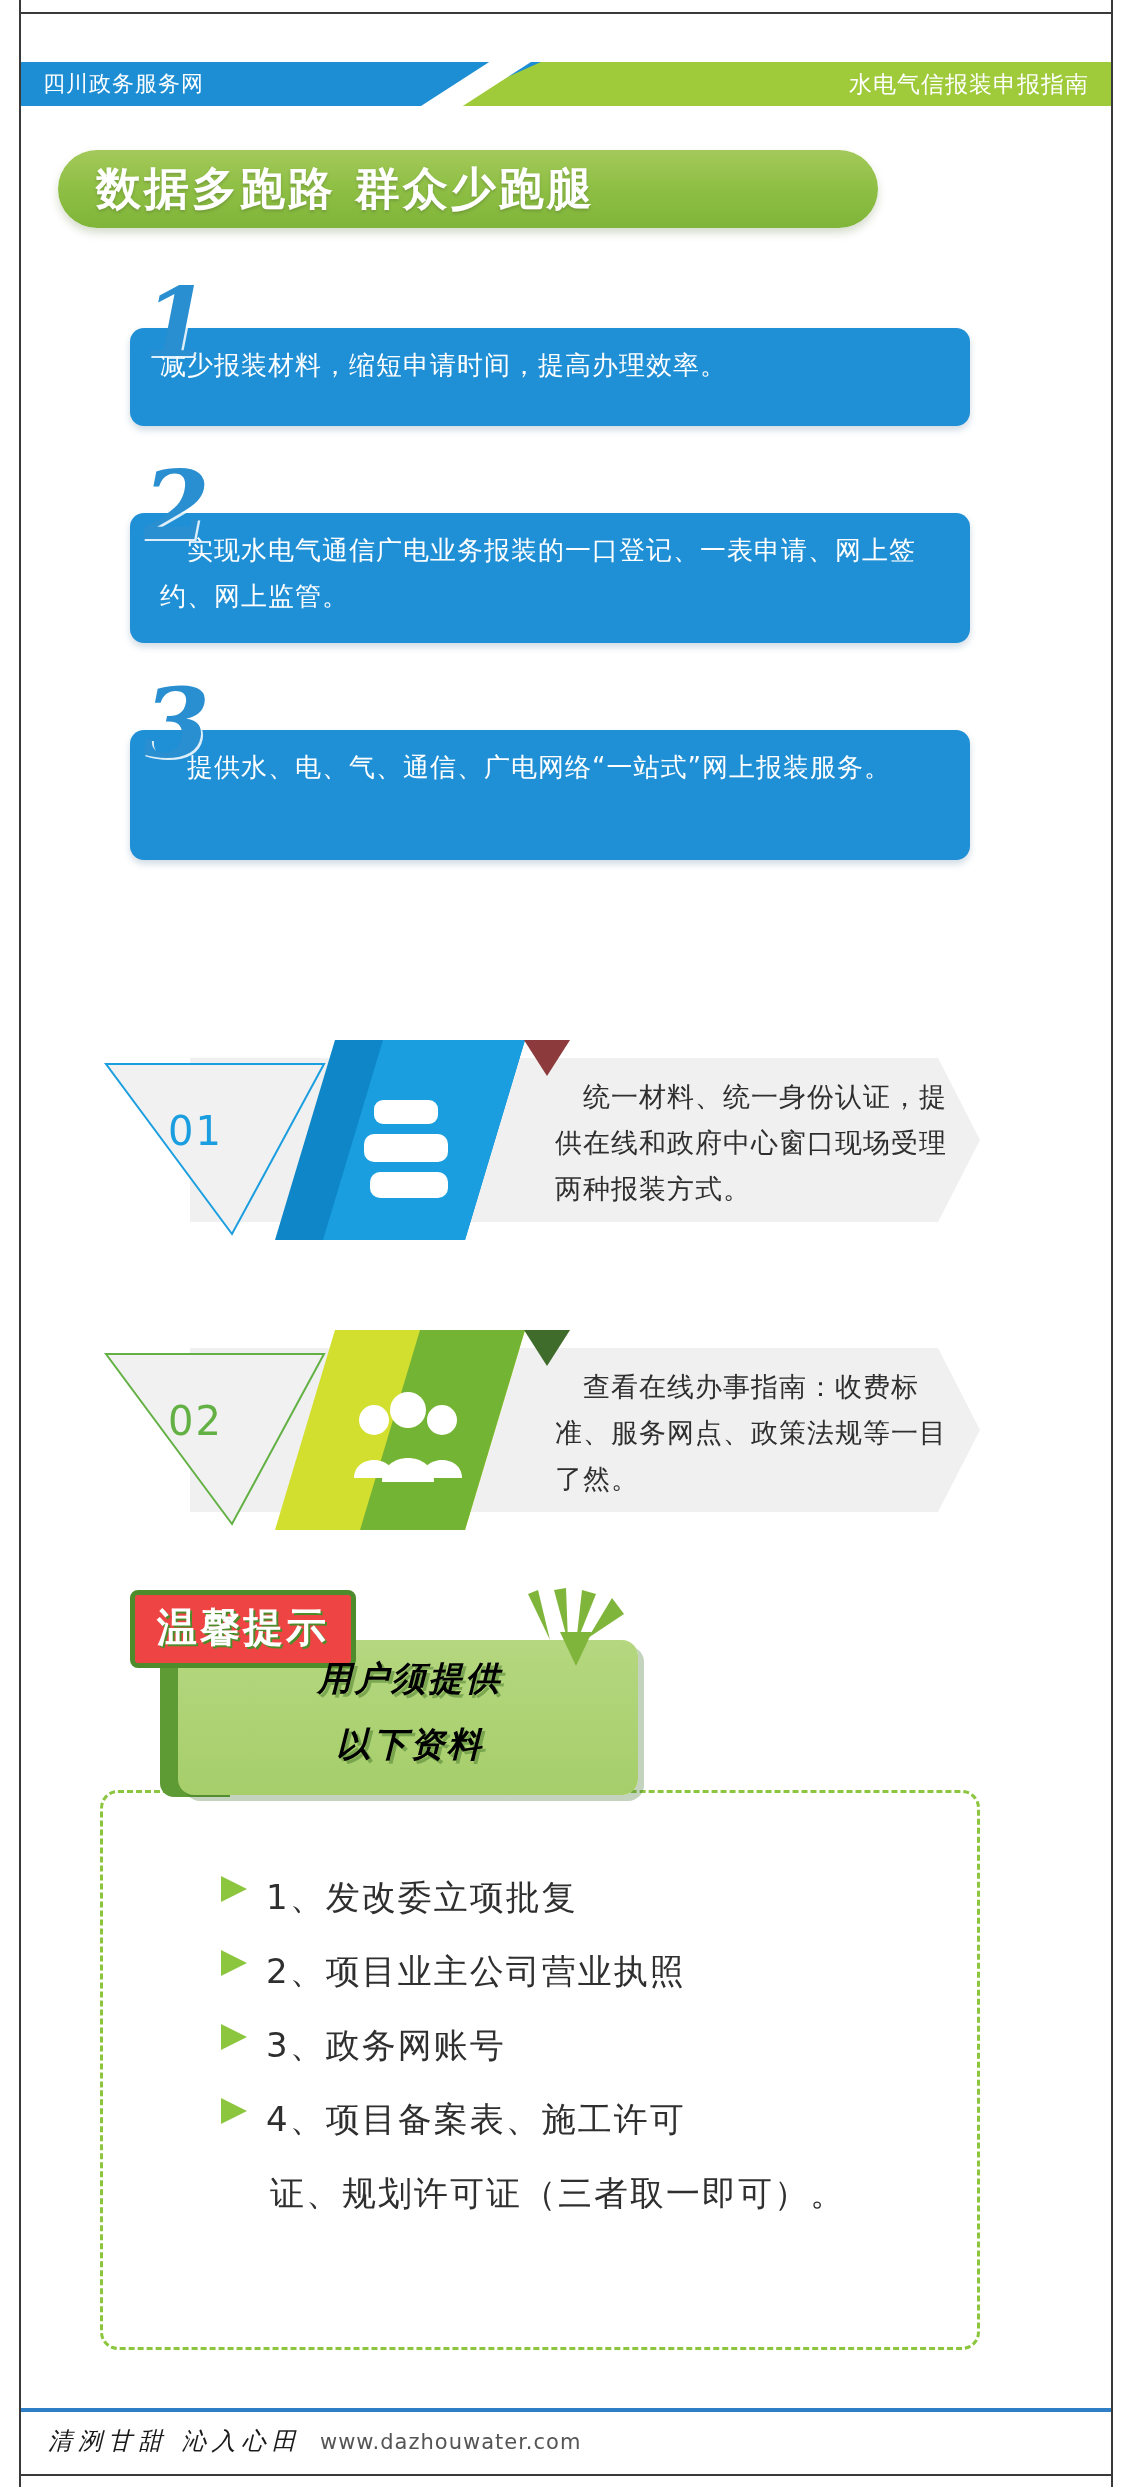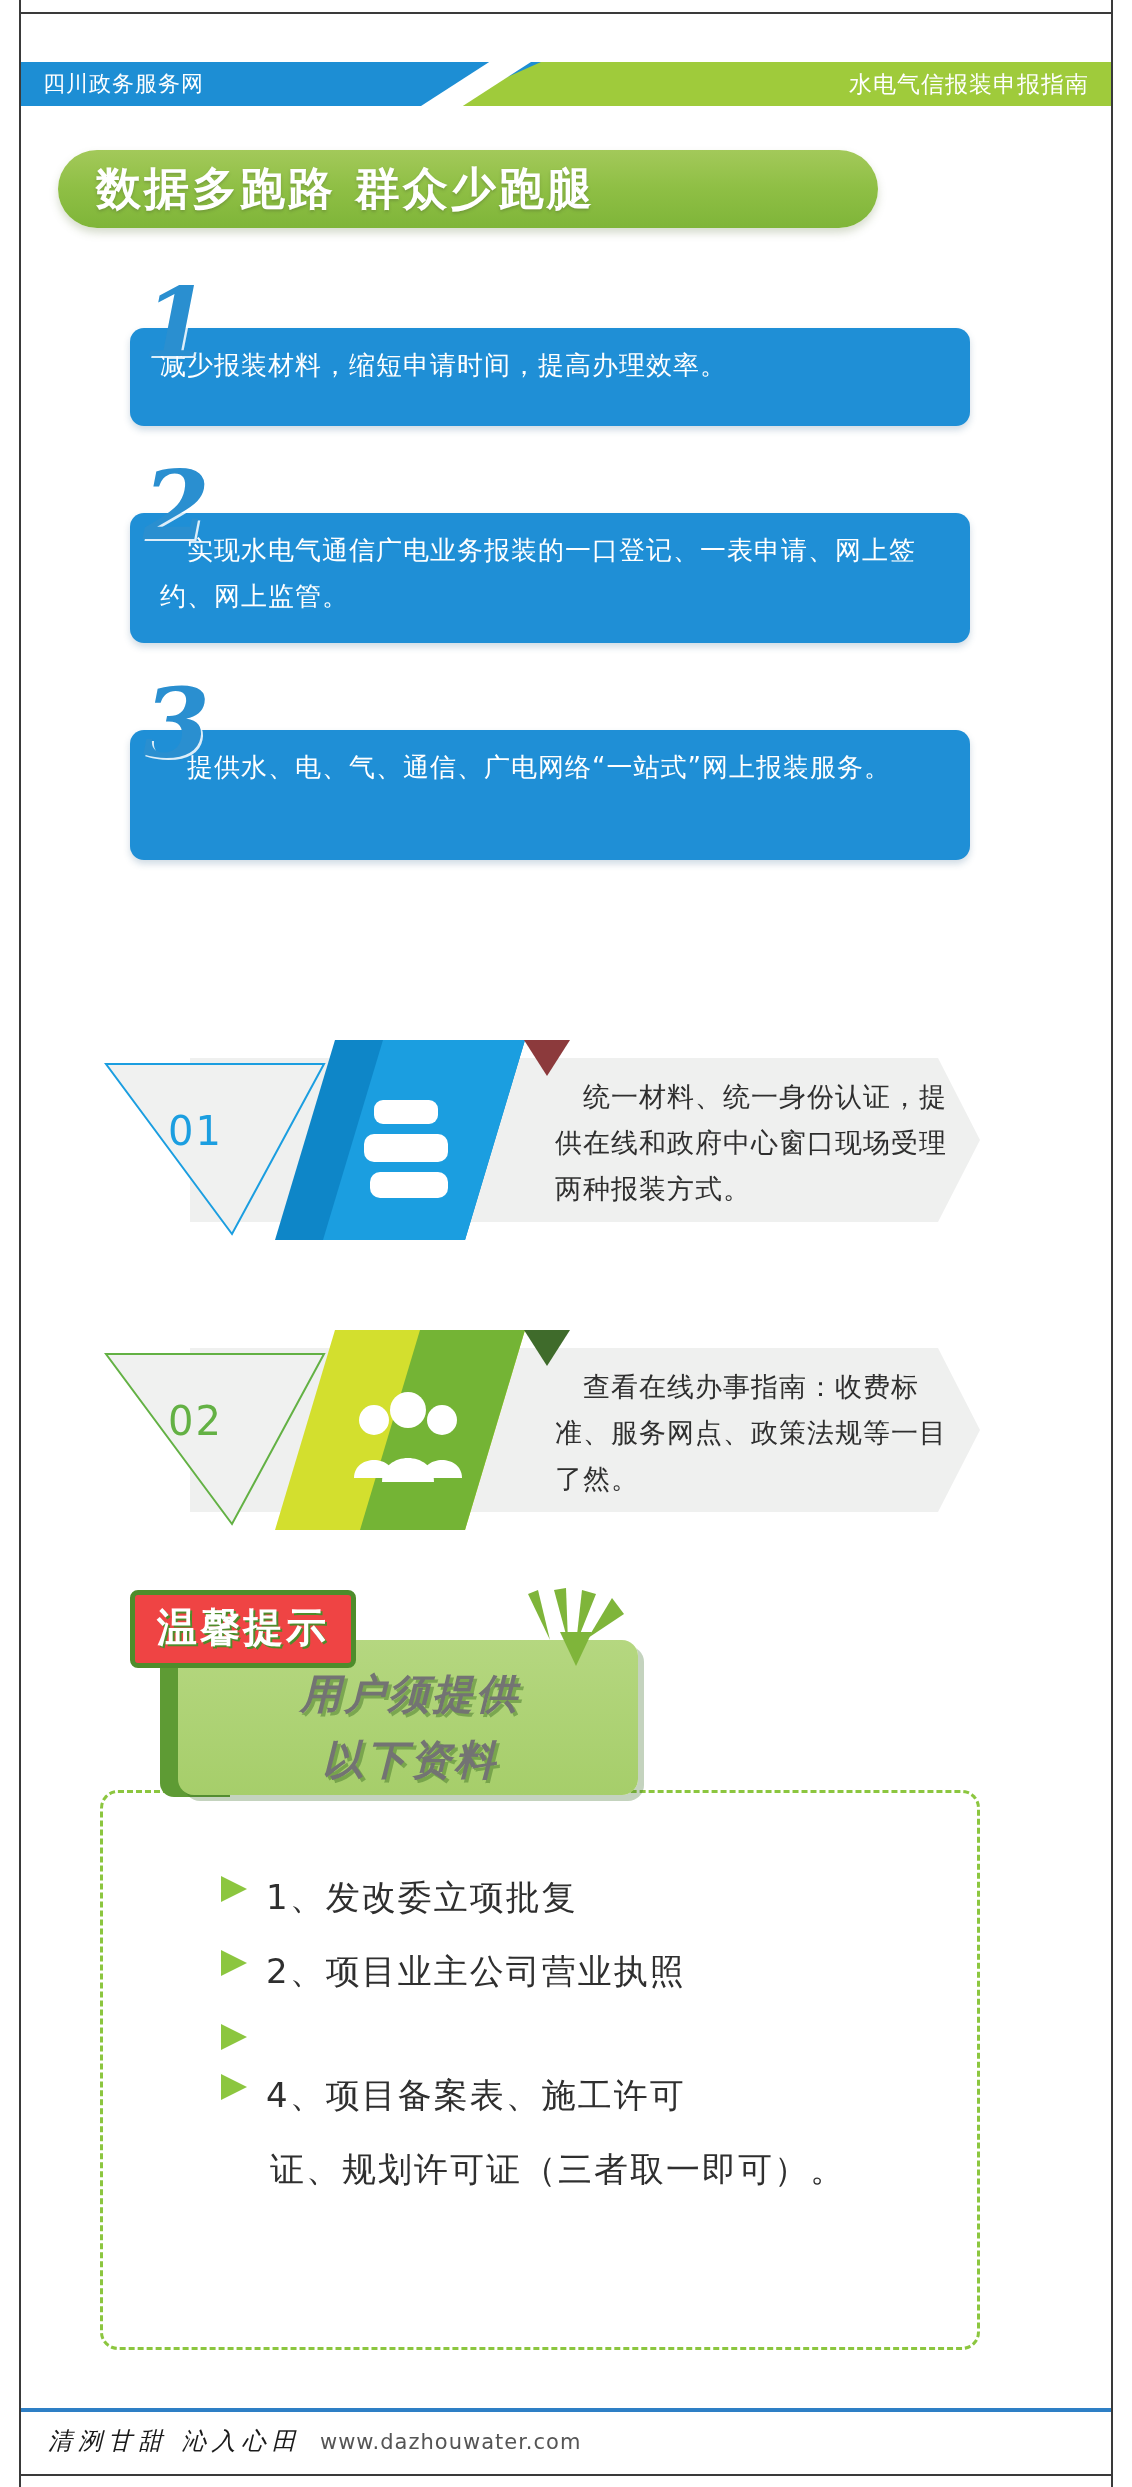--- a/index.html
+++ b/index.html
@@ -181,30 +181,29 @@
     width: 70px; height: 145px;
     background: #5e9b34;
     border-radius: 12px 0 0 14px;
     z-index: 5;
   }
   .tip-heading {
     position: absolute;
     left: 190px; top: 1645px;
     width: 440px;
     text-align: center;
-    font-size: 41px;
+    font-size: 34px;
     font-weight: bold;
     font-style: italic;
     line-height: 66px;
-    color: #737373;
+    color: #000000;
     letter-spacing: 3px;
     text-shadow: 3px 3px 0 rgba(80,130,50,0.55);
     z-index: 9;
     font-family: "DejaVu Sans", "Liberation Sans", sans-serif;
-    margin-top: 16px;
   }
   .tip-burst {
     position: absolute; left: 520px; top: 1588px;
     z-index: 7;
   }
 
   
   .dashbox {
     position: absolute;
     left: 100px; top: 1790px;
@@ -411,20 +410,21 @@
       </span>
       <span class="req-text">2、项目业主公司营业执照</span>
     </div>
 
     <div class="req-item">
       <span class="req-arrow">
         <svg width="30" height="30" viewBox="0 0 30 30">
             <polygon points="3,2 29,15 3,28" fill="#8cc63f"></polygon>
           </svg>
       </span>
+      <span class="req-text">3、政务网账号</span>
     </div>
 
     <div class="req-item">
       <span class="req-arrow">
         <svg width="30" height="30" viewBox="0 0 30 30">
             <polygon points="3,2 29,15 3,28" fill="#8cc63f"></polygon>
           </svg>
       </span>
       <span class="req-text">4、项目备案表、施工许可</span>
     </div>

